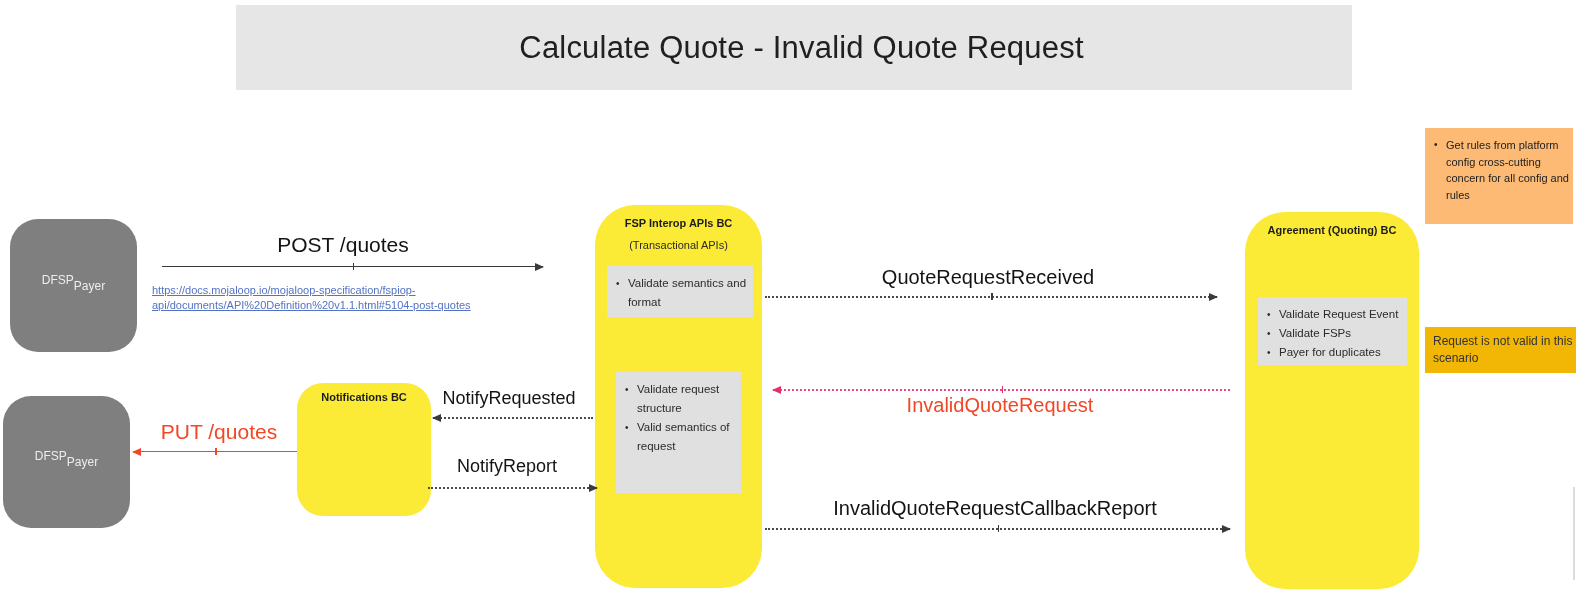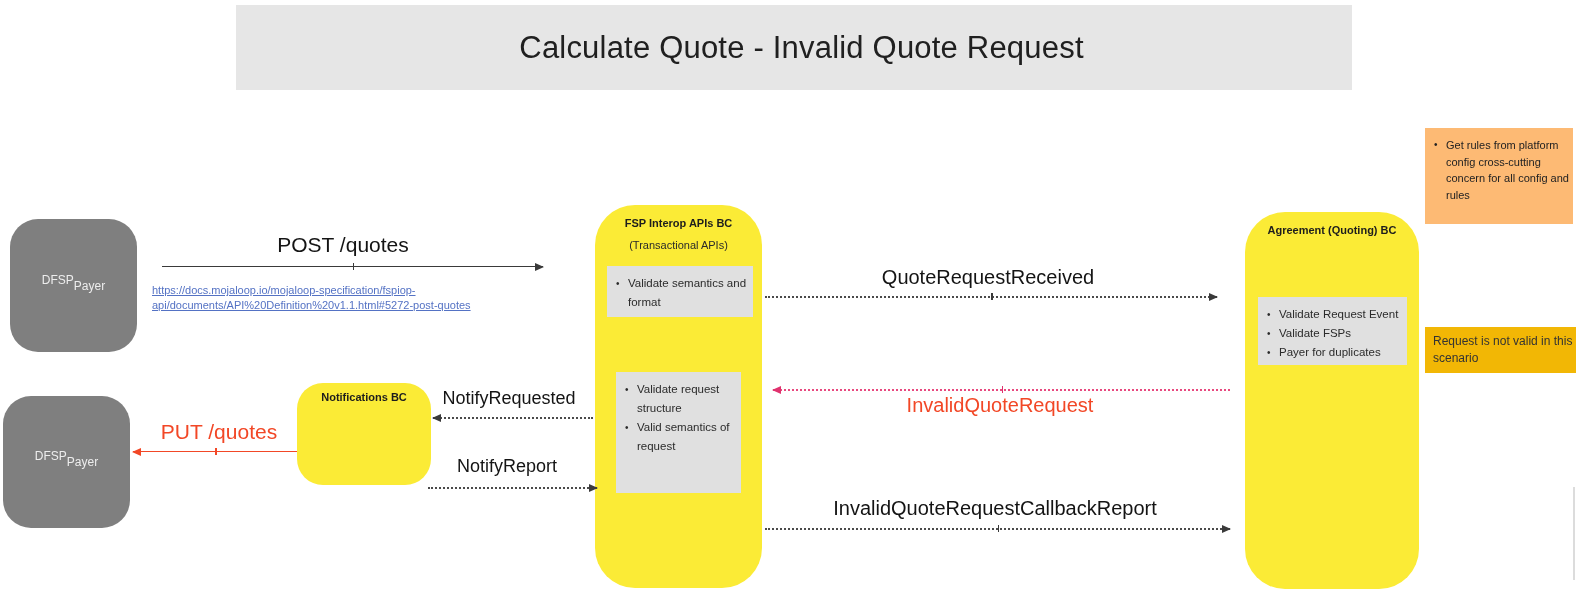--- a/index.html
+++ b/index.html
@@ -73,21 +73,21 @@
 
   <div class="actor" style="left:10px;top:219px;width:127px;height:133px;">
     <div class="l1">DFSP</div>
     <div>Payer</div>
   </div>
   <div class="actor" style="left:3px;top:396px;width:127px;height:132px;">
     <div class="l1">DFSP</div>
     <div>Payer</div>
   </div>
 
-  <div class="comp" style="left:297px;top:383px;width:134px;height:102px;border-radius:26px;">
+  <div class="comp" style="left:297px;top:383px;width:134px;height:133px;border-radius:26px;">
     <div class="comp-title" style="top:8px;">Notifications BC</div>
   </div>
 
   <div class="comp" style="left:595px;top:205px;width:167px;height:383px;">
     <div class="comp-title" style="top:12px;">FSP Interop APIs BC</div>
     <div class="comp-sub" style="top:34px;">(Transactional APIs)</div>
     <div class="panel" style="left:12px;top:61px;width:146px;height:51px;">
       <ul class="blist">
         <li>Validate semantics and format</li>
       </ul>
@@ -122,21 +122,21 @@
 
   <div class="msg big" style="left:343px;top:233px;">POST /quotes</div>
   <div class="arrow" style="left:162px;top:267px;width:381px;">
     <div class="shaft"></div>
     <div class="tick"></div>
     <div class="head right"></div>
   </div>
 
   <div class="doclink" style="left:152px;top:283px;width:330px;">
     <span>https://docs.mojaloop.io/mojaloop-specification/fspiop-</span>
-    <span>api/documents/API%20Definition%20v1.1.html#5272-post-quotes</span>
+    <span>api/documents/API%20Definition%20v1.1.html#5104-post-quotes</span>
   </div>
 
   <div class="msg mid" style="left:988px;top:266px;">QuoteRequestReceived</div>
   <div class="arrow" style="left:765px;top:297px;width:452px;">
     <div class="shaft dotted"></div>
     <div class="tick"></div>
     <div class="head right"></div>
   </div>
 
   <div class="arrow" style="left:773px;top:390px;width:457px;">

